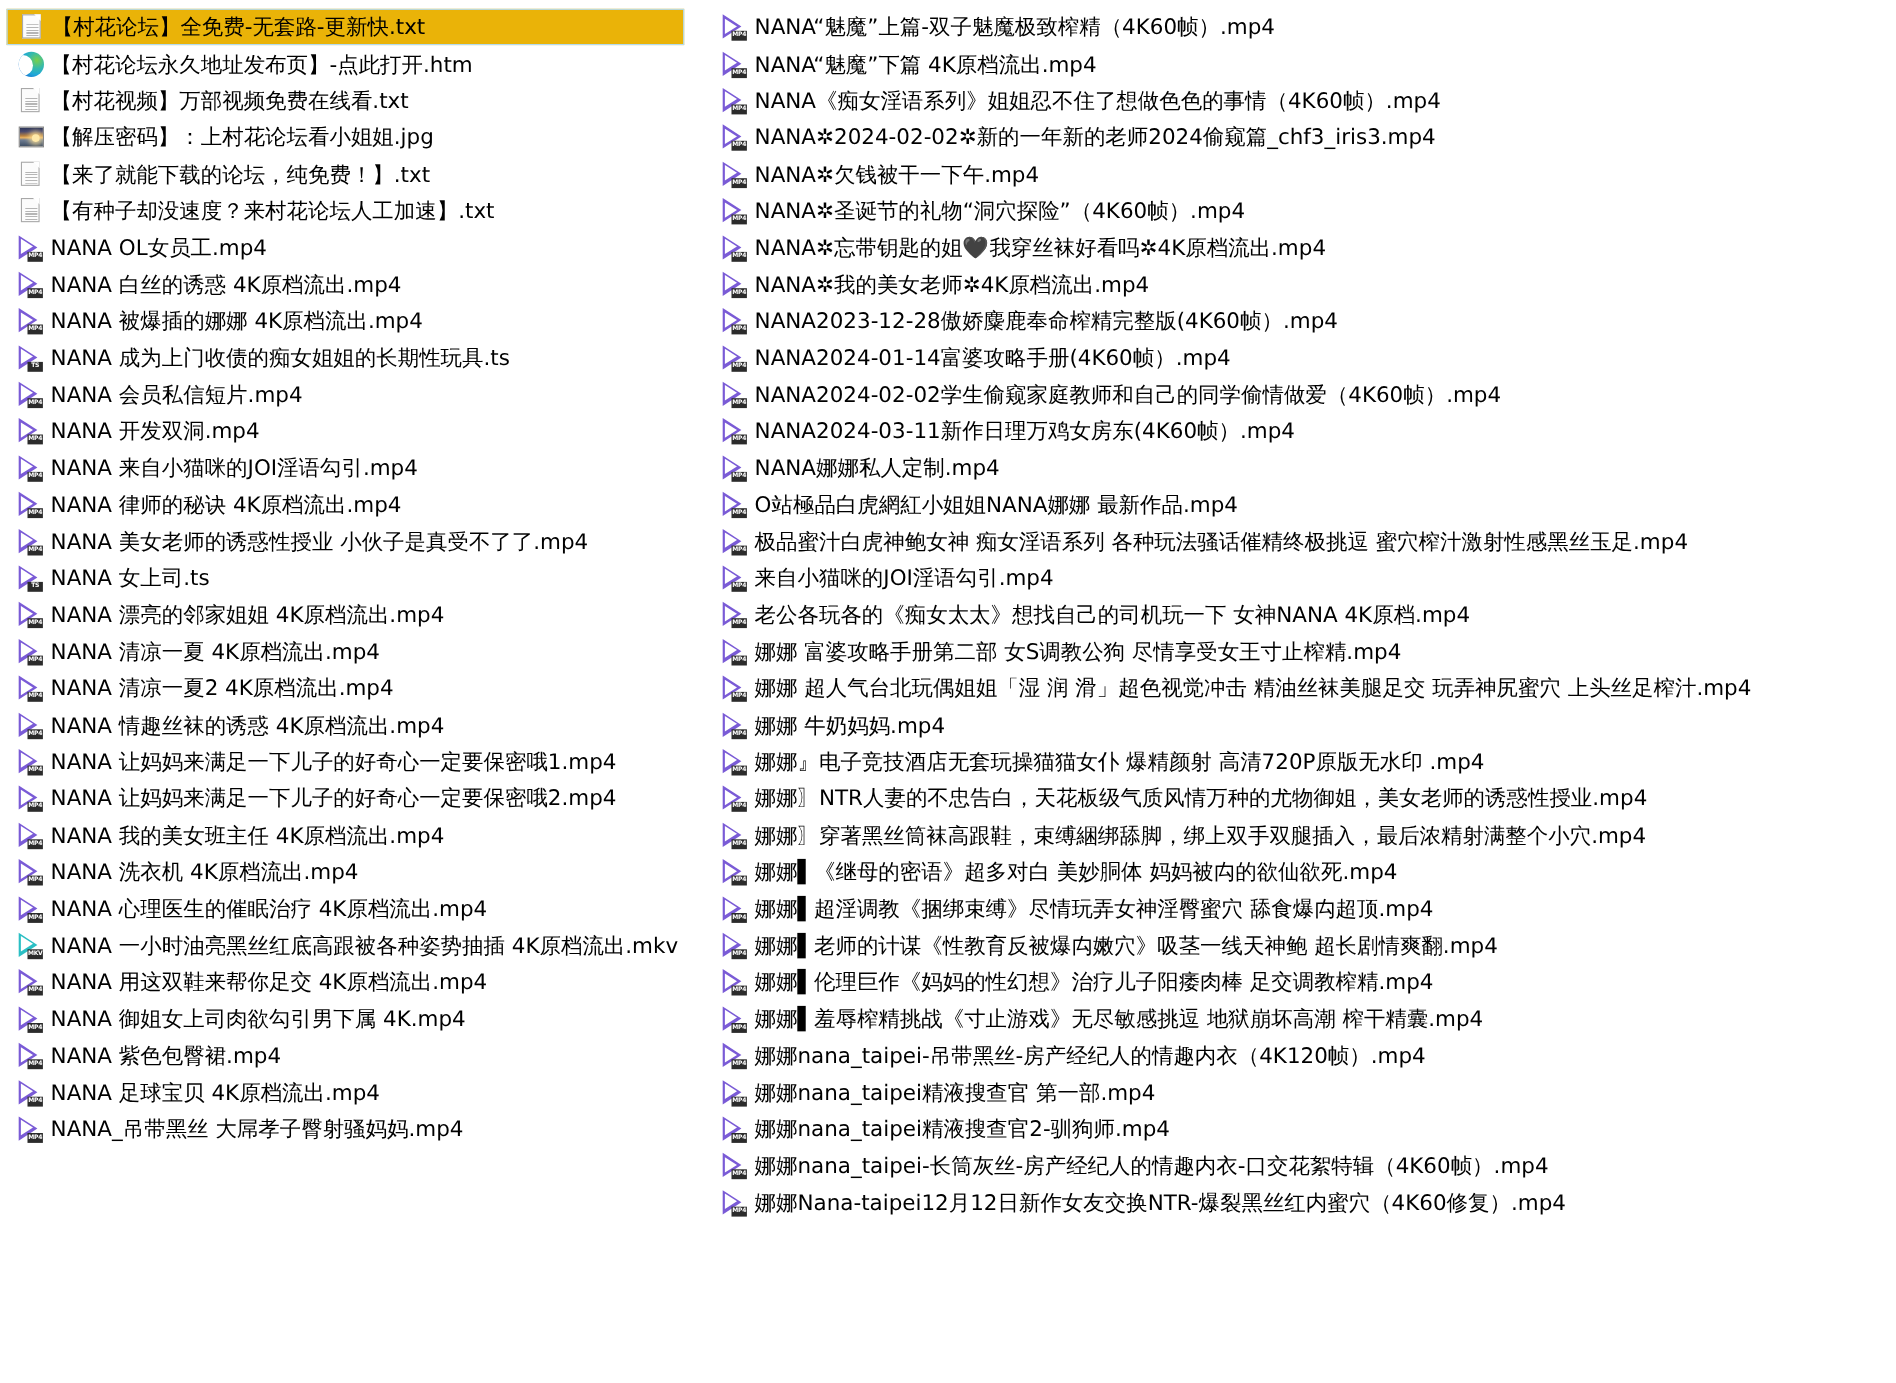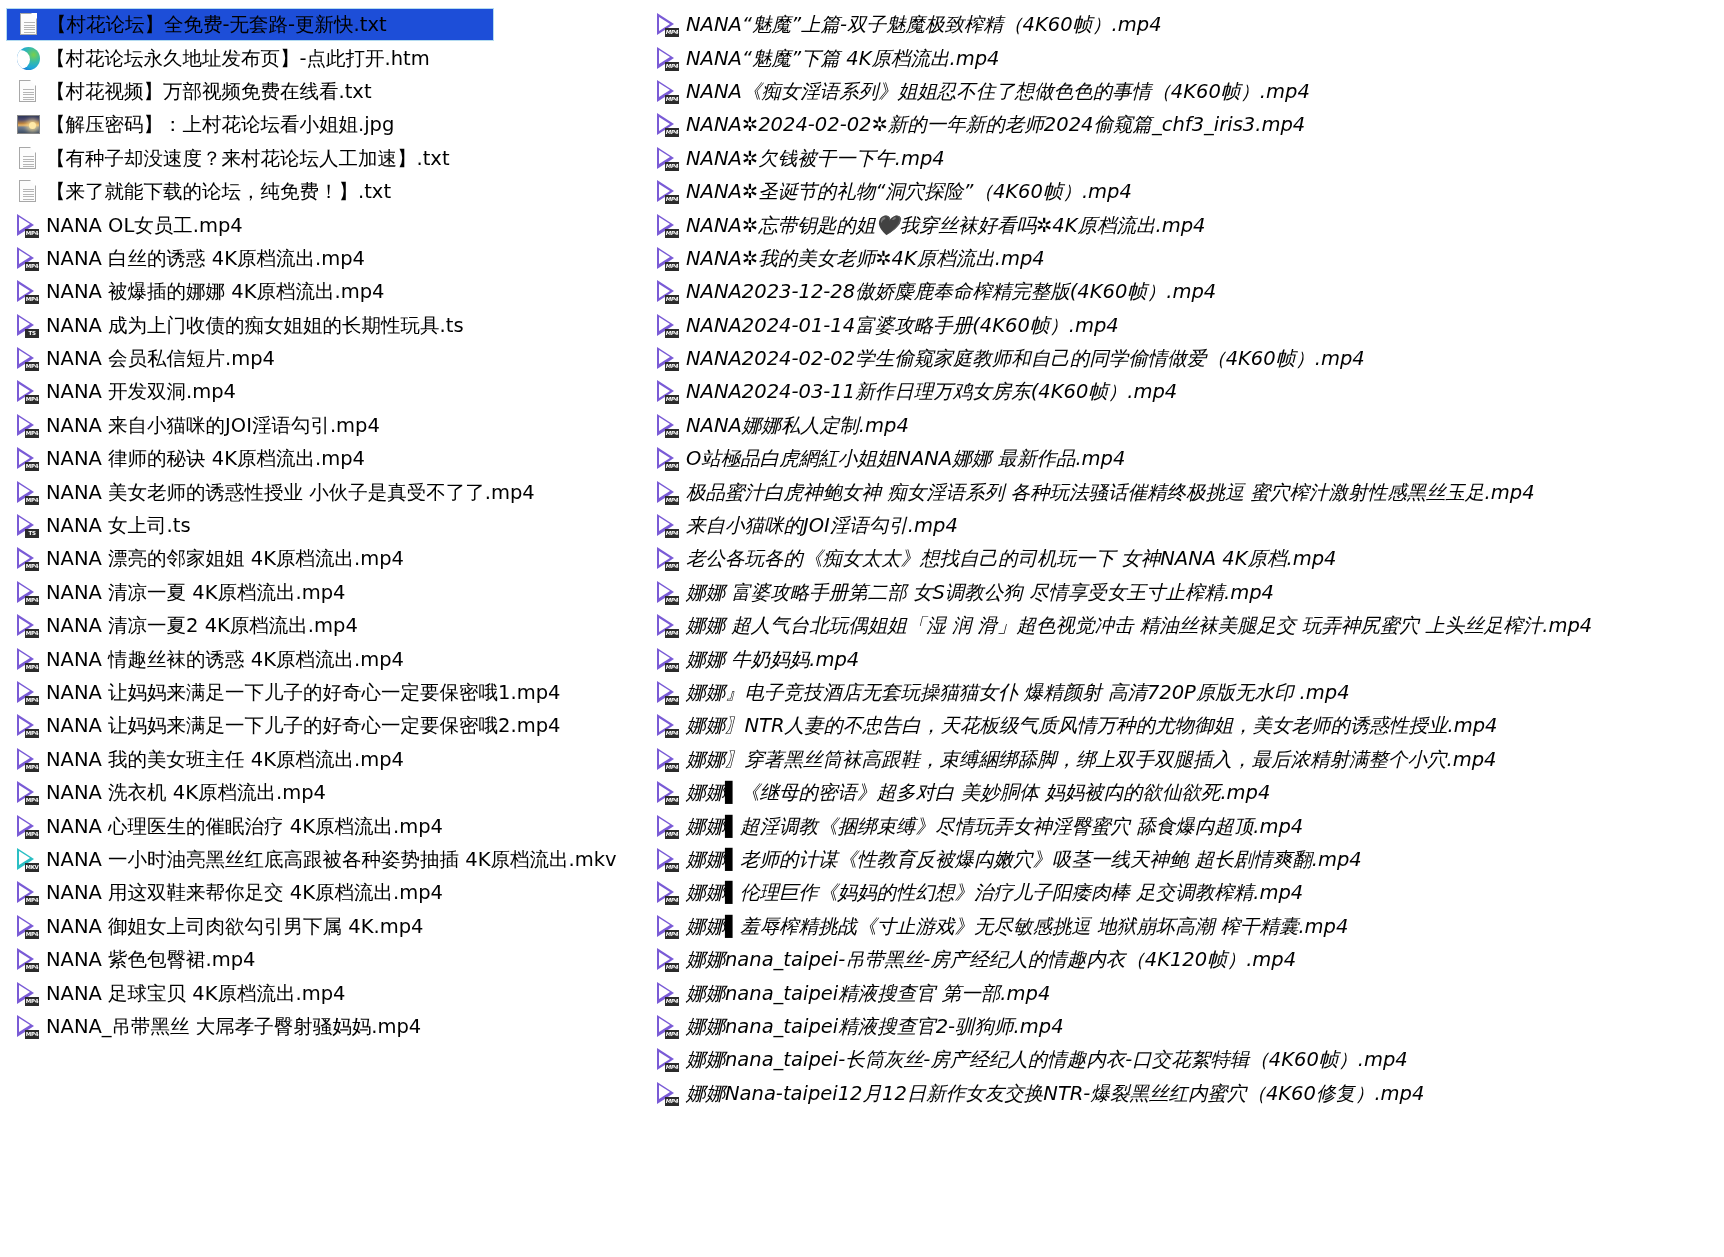--- a/index.html
+++ b/index.html
@@ -20,37 +20,37 @@
     width: 1724px;
     height: 1257px;
     background: #ffffff;
   }
 
   .column {
     position: absolute;
     top: 8px;
   }
   .column.left  { left: 6px;   width: 700px; }
-  .column.right { left: 646px; width: 1078px; font-style: italic; }
+  .column.right { left: 646px; width: 1078px; }
 
   .file-row {
     display: flex;
     align-items: center;
     height: 33.4px;
     padding-left: 8px;
     box-sizing: border-box;
     white-space: nowrap;
     overflow: visible;
   }
 
   
   .file-row.focused {
     border: 1px solid #b3dbf0;
-    background: #1d4ed8;
-    width: 488px;
+    background: #eab308;
+    width: 616px;
     box-sizing: border-box;
   }
 
   .icon-wrap {
     flex: 0 0 auto;
     width: 27px;
     height: 27px;
     margin-right: 5px;
     position: relative;
     display: block;
@@ -200,27 +200,27 @@
       <div class="file-row">
         <span class="icon-wrap">
           <span class="ico-img"></span>
         </span>
         <span class="file-label">【解压密码】：上村花论坛看小姐姐.jpg</span>
       </div>
       <div class="file-row">
         <span class="icon-wrap">
           <span class="ico-doc"></span>
         </span>
+        <span class="file-label">【来了就能下载的论坛，纯免费！】.txt</span>
+      </div>
+      <div class="file-row">
+        <span class="icon-wrap">
+          <span class="ico-doc"></span>
+        </span>
         <span class="file-label">【有种子却没速度？来村花论坛人工加速】.txt</span>
-      </div>
-      <div class="file-row">
-        <span class="icon-wrap">
-          <span class="ico-doc"></span>
-        </span>
-        <span class="file-label">【来了就能下载的论坛，纯免费！】.txt</span>
       </div>
       <div class="file-row">
         <span class="icon-wrap">
           <span class="ico-video mp4">
             <span class="tri"></span>
             <span class="tri-in"></span>
             <span class="badge">MP4</span>
           </span>
         </span>
         <span class="file-label">NANA OL女员工.mp4</span>

